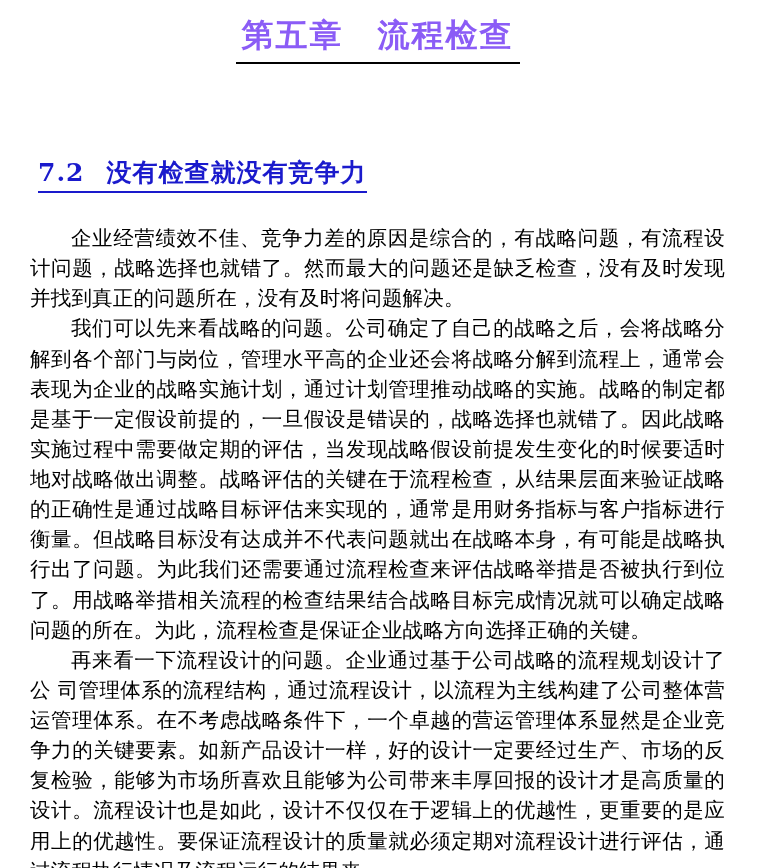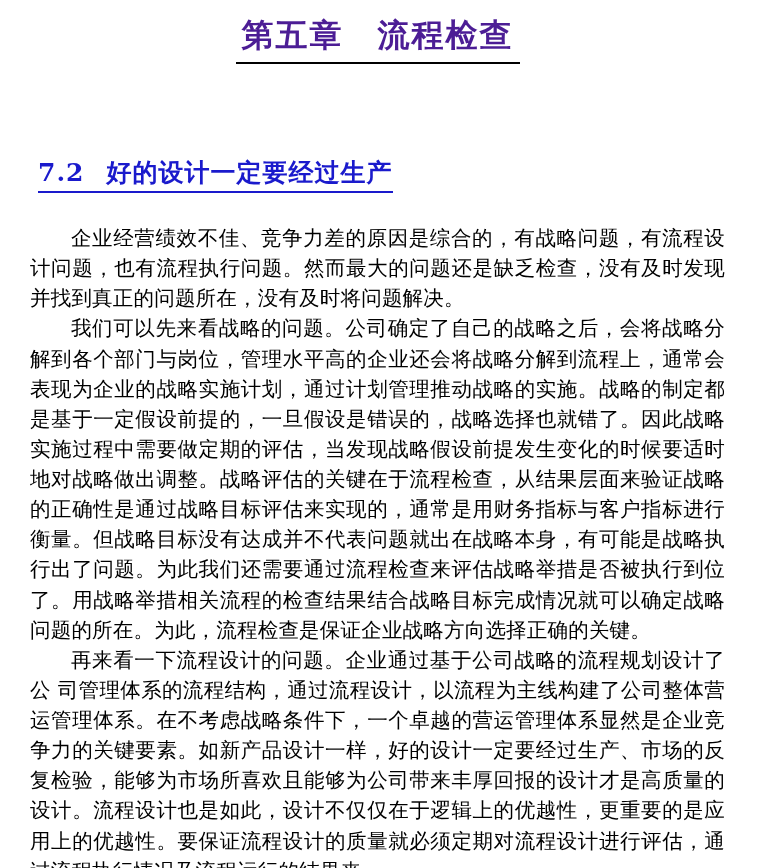--- a/index.html
+++ b/index.html
@@ -21,21 +21,21 @@
     box-sizing: border-box;
     padding: 0 38px 0 30px;
   }
   .chapter-title {
     text-align: center;
     font-size: 32px;
     font-weight: bold;
     letter-spacing: 2px;
     margin: 14px 0 0 0;
     padding-bottom: 4px;
-    color: #4c1d95;
+    color: #8b5cf6;
     font-family: "DejaVu Serif", "Liberation Serif", serif;
   }
   .chapter-title .underline {
     display: inline-block;
     border-bottom: 2px solid #000;
     padding: 0 6px 4px 6px;
   }
   .section-heading {
     margin: 88px 0 0 8px;
     font-size: 25px;
@@ -63,22 +63,22 @@
   }
 </style>
 </head>
 <body>
 
 <div class="page">
 
   <h1 class="chapter-title"><span class="underline">第五章　流程检查</span></h1>
 
   <div>
-    <h2 class="section-heading"><span class="num">7.2</span><span>好的设计一定要经过生产</span></h2>
+    <h2 class="section-heading"><span class="num">7.2</span><span>没有检查就没有竞争力</span></h2>
   </div>
 
   <div class="body-text">
-    <p>企业经营绩效不佳、竞争力差的原因是综合的，有战略问题，有流程设计问题，也有流程执行问题。然而最大的问题还是缺乏检查，没有及时发现并找到真正的问题所在，没有及时将问题解决。</p>
+    <p>企业经营绩效不佳、竞争力差的原因是综合的，有战略问题，有流程设计问题，战略选择也就错了。然而最大的问题还是缺乏检查，没有及时发现并找到真正的问题所在，没有及时将问题解决。</p>
     <p>我们可以先来看战略的问题。公司确定了自己的战略之后，会将战略分解到各个部门与岗位，管理水平高的企业还会将战略分解到流程上，通常会表现为企业的战略实施计划，通过计划管理推动战略的实施。战略的制定都是基于一定假设前提的，一旦假设是错误的，战略选择也就错了。因此战略实施过程中需要做定期的评估，当发现战略假设前提发生变化的时候要适时地对战略做出调整。战略评估的关键在于流程检查，从结果层面来验证战略的正确性是通过战略目标评估来实现的，通常是用财务指标与客户指标进行衡量。但战略目标没有达成并不代表问题就出在战略本身，有可能是战略执行出了问题。为此我们还需要通过流程检查来评估战略举措是否被执行到位了。用战略举措相关流程的检查结果结合战略目标完成情况就可以确定战略问题的所在。为此，流程检查是保证企业战略方向选择正确的关键。</p>
     <p>再来看一下流程设计的问题。企业通过基于公司战略的流程规划设计了公 司管理体系的流程结构，通过流程设计，以流程为主线构建了公司整体营运管理体系。在不考虑战略条件下，一个卓越的营运管理体系显然是企业竞争力的关键要素。如新产品设计一样，好的设计一定要经过生产、市场的反复检验，能够为市场所喜欢且能够为公司带来丰厚回报的设计才是高质量的设计。流程设计也是如此，设计不仅仅在于逻辑上的优越性，更重要的是应用上的优越性。要保证流程设计的质量就必须定期对流程设计进行评估，通过流程执行情况及流程运行的结果来</p>
   </div>
 
 </div>
 
 </body></html>

